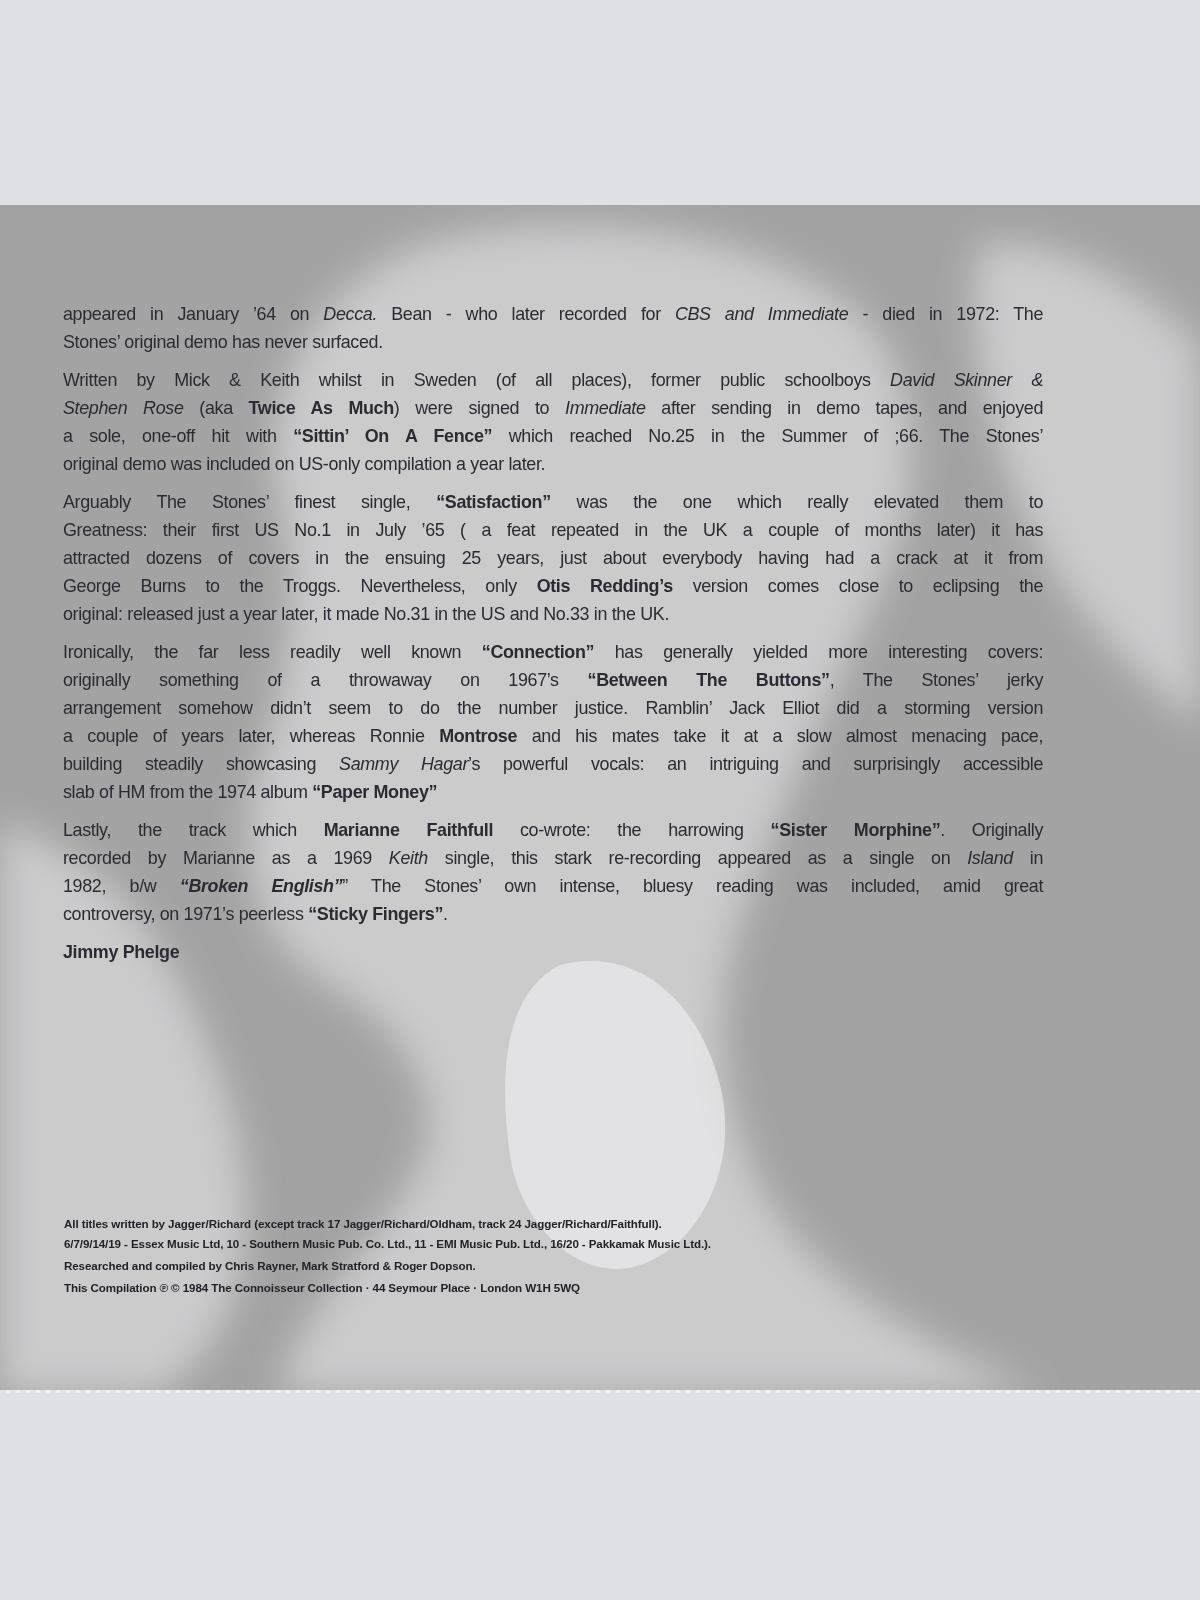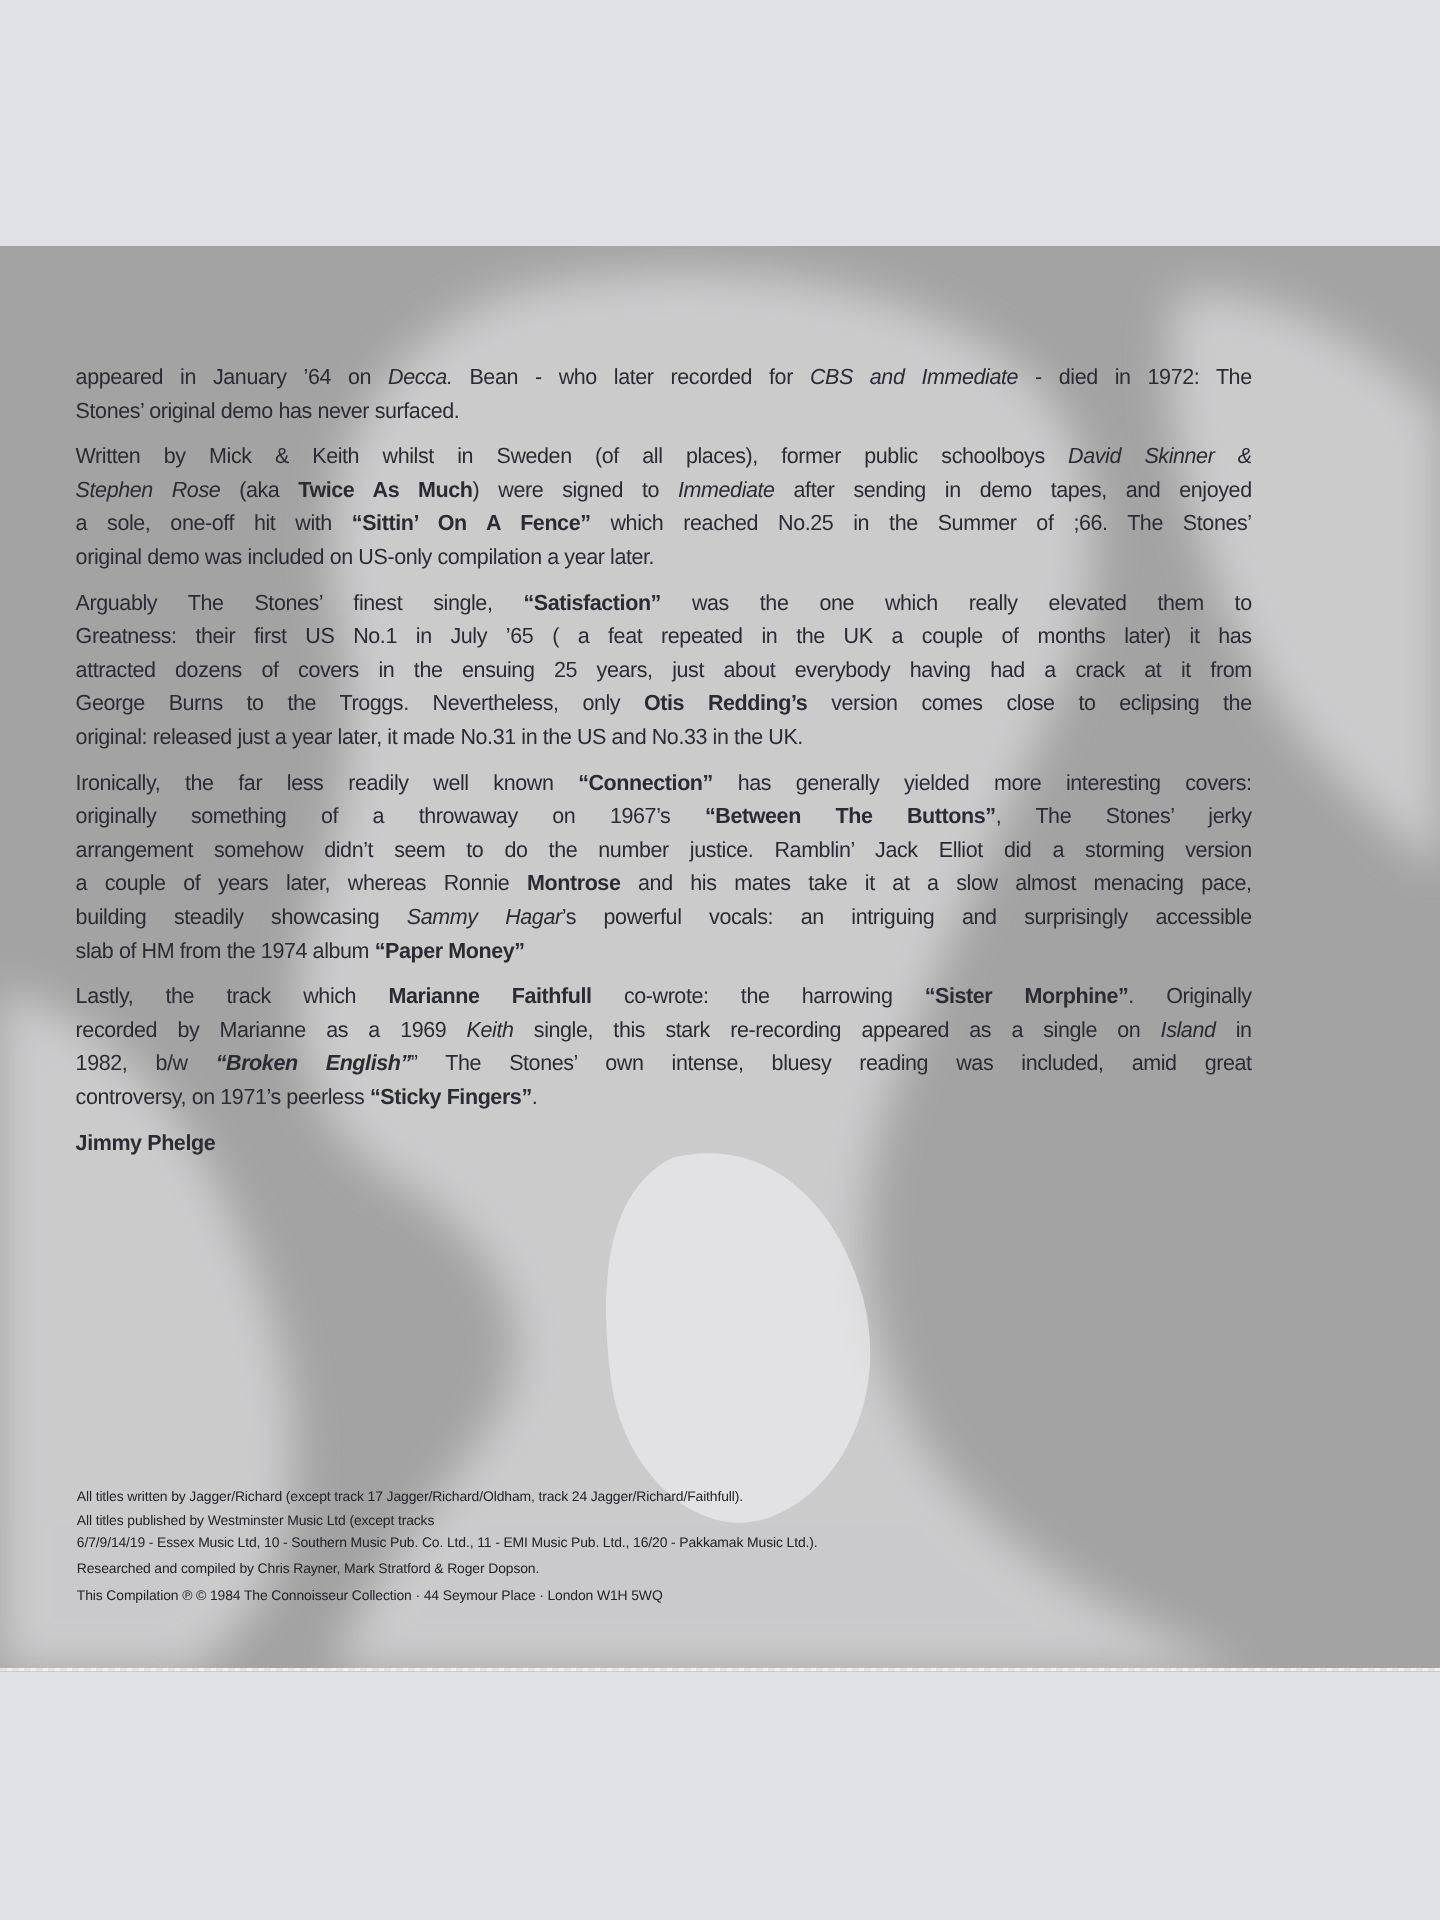--- a/index.html
+++ b/index.html
@@ -68,24 +68,23 @@
     font-weight: bold;
     margin-top: 10px;
   }
   .credits {
     position: absolute;
     left: 64px;
     top: 1008px;
     width: 760px;
     color: #222228;
     font-size: 11.6px;
-    font-weight: normal;
+    font-weight: bold;
     line-height: 22px;
     letter-spacing: -0.1px;
-    margin-top: 24px;
   }
   .credits .cl { display: block; white-space: nowrap; }
   .credits .cl.tight { line-height: 18px; }
   .credits .cl.after-tight { margin-top: 2px; }
 </style>
 </head>
 <body>
 
 <div class="page">
 
@@ -137,20 +136,19 @@
         <span class="line"><span>Lastly, the track which </span><span class="b">Marianne Faithfull</span><span> co-wrote: the harrowing </span><span class="b">“Sister Morphine”</span><span>. Originally</span></span>
         <span class="line"><span>recorded by Marianne as a 1969 </span><span class="i">Keith</span><span> single, this stark re-recording appeared as a single on </span><span class="i">Island</span><span> in</span></span>
         <span class="line"><span>1982, b/w </span><span class="b i">“Broken English”</span><span>” The Stones’ own intense, bluesy reading was included, amid great</span></span>
         <span class="line last"><span>controversy, on 1971’s peerless </span><span class="b">“Sticky Fingers”</span><span>.</span></span>
       </div>
       <div class="signature">Jimmy Phelge</div>
     </div>
 
   <div class="credits">
     <span class="cl">All titles written by Jagger/Richard (except track 17 Jagger/Richard/Oldham, track 24 Jagger/Richard/Faithfull).</span>
-    <span class="cl tight">All titles published by Westminster Music Ltd (except tracks</span>
     <span class="cl tight">6/7/9/14/19 - Essex Music Ltd, 10 - Southern Music Pub. Co. Ltd., 11 - EMI Music Pub. Ltd., 16/20 - Pakkamak Music Ltd.).</span>
     <span class="cl after-tight">Researched and compiled by Chris Rayner, Mark Stratford &amp; Roger Dopson.</span>
     <span class="cl">This Compilation ℗ © 1984 The Connoisseur Collection · 44 Seymour Place · London W1H 5WQ</span>
   </div>
 
   <div class="bottom-edge"></div>
 </div>
 
 </body></html>

